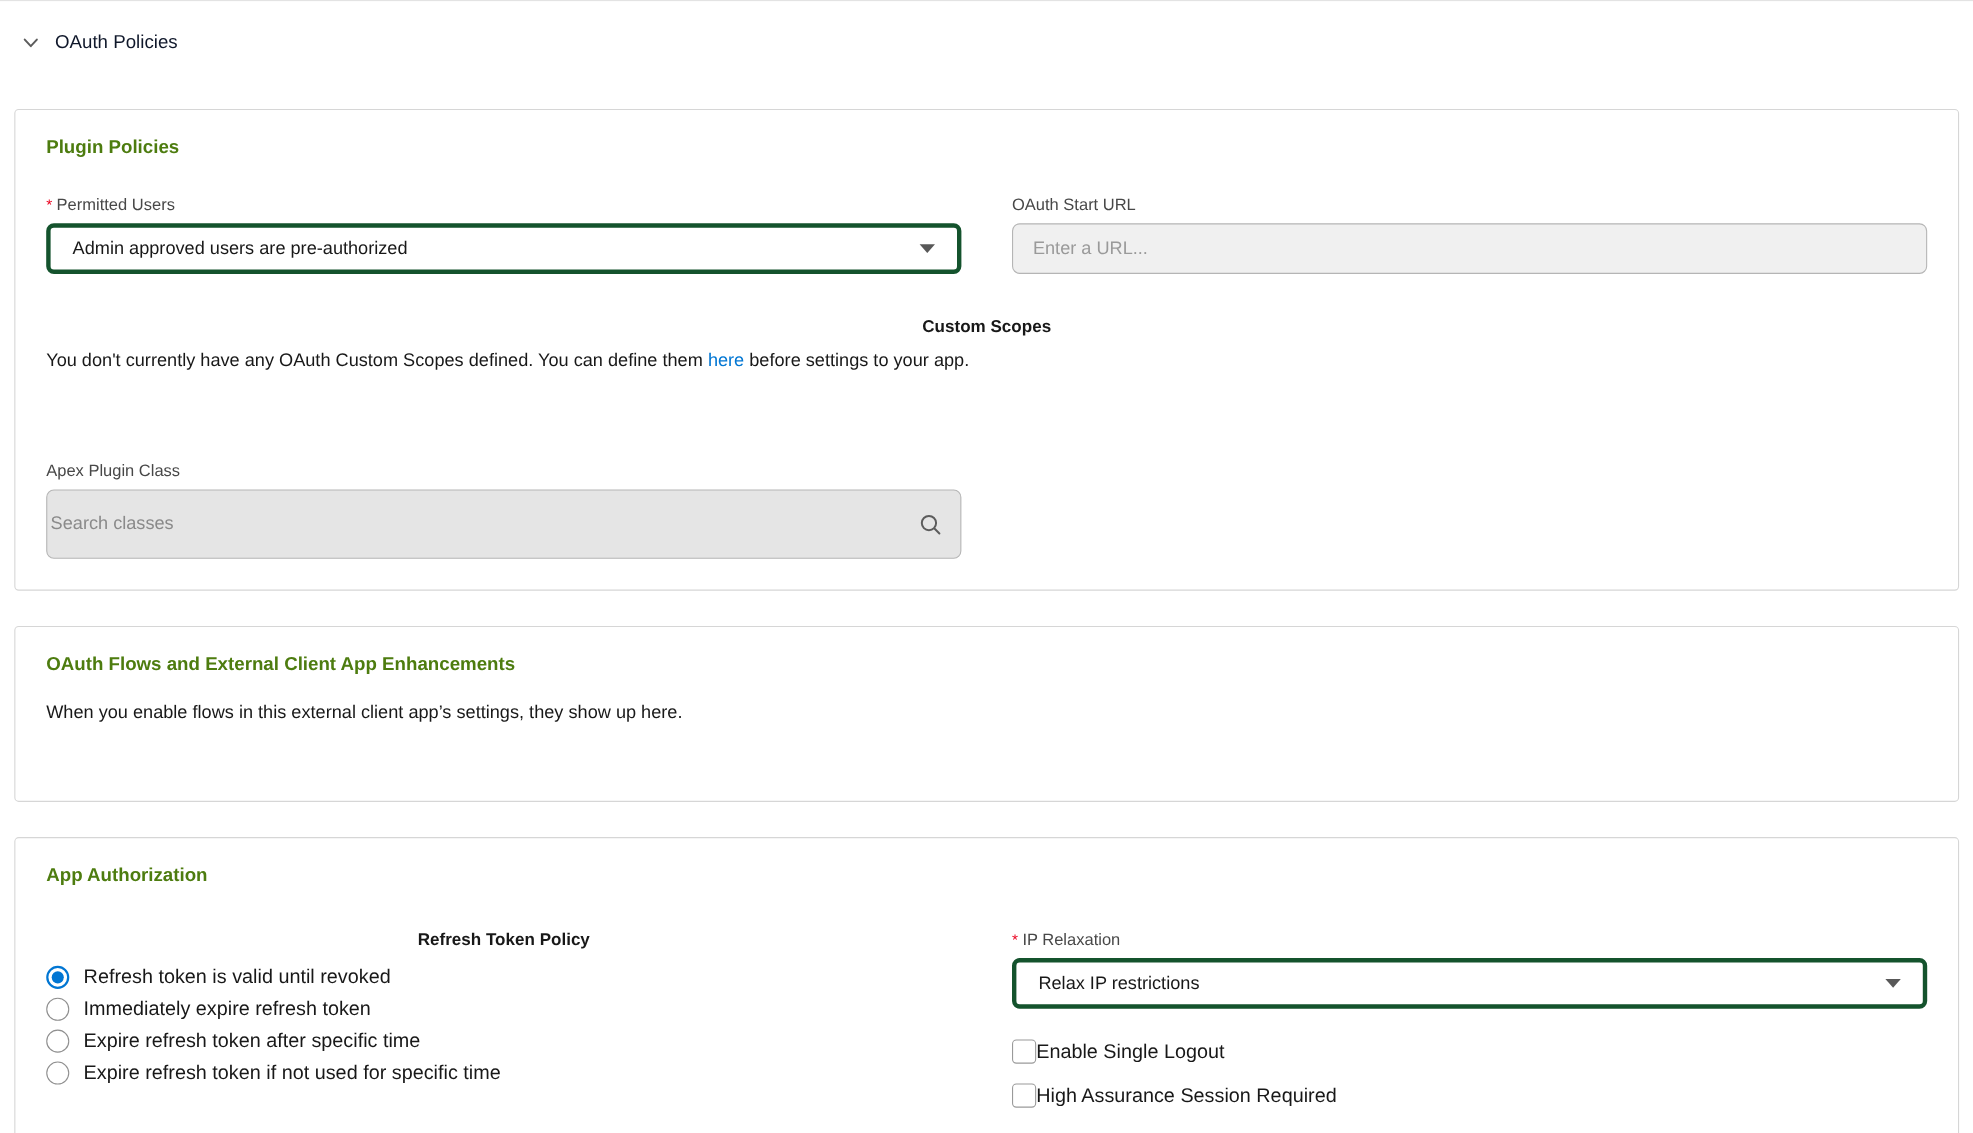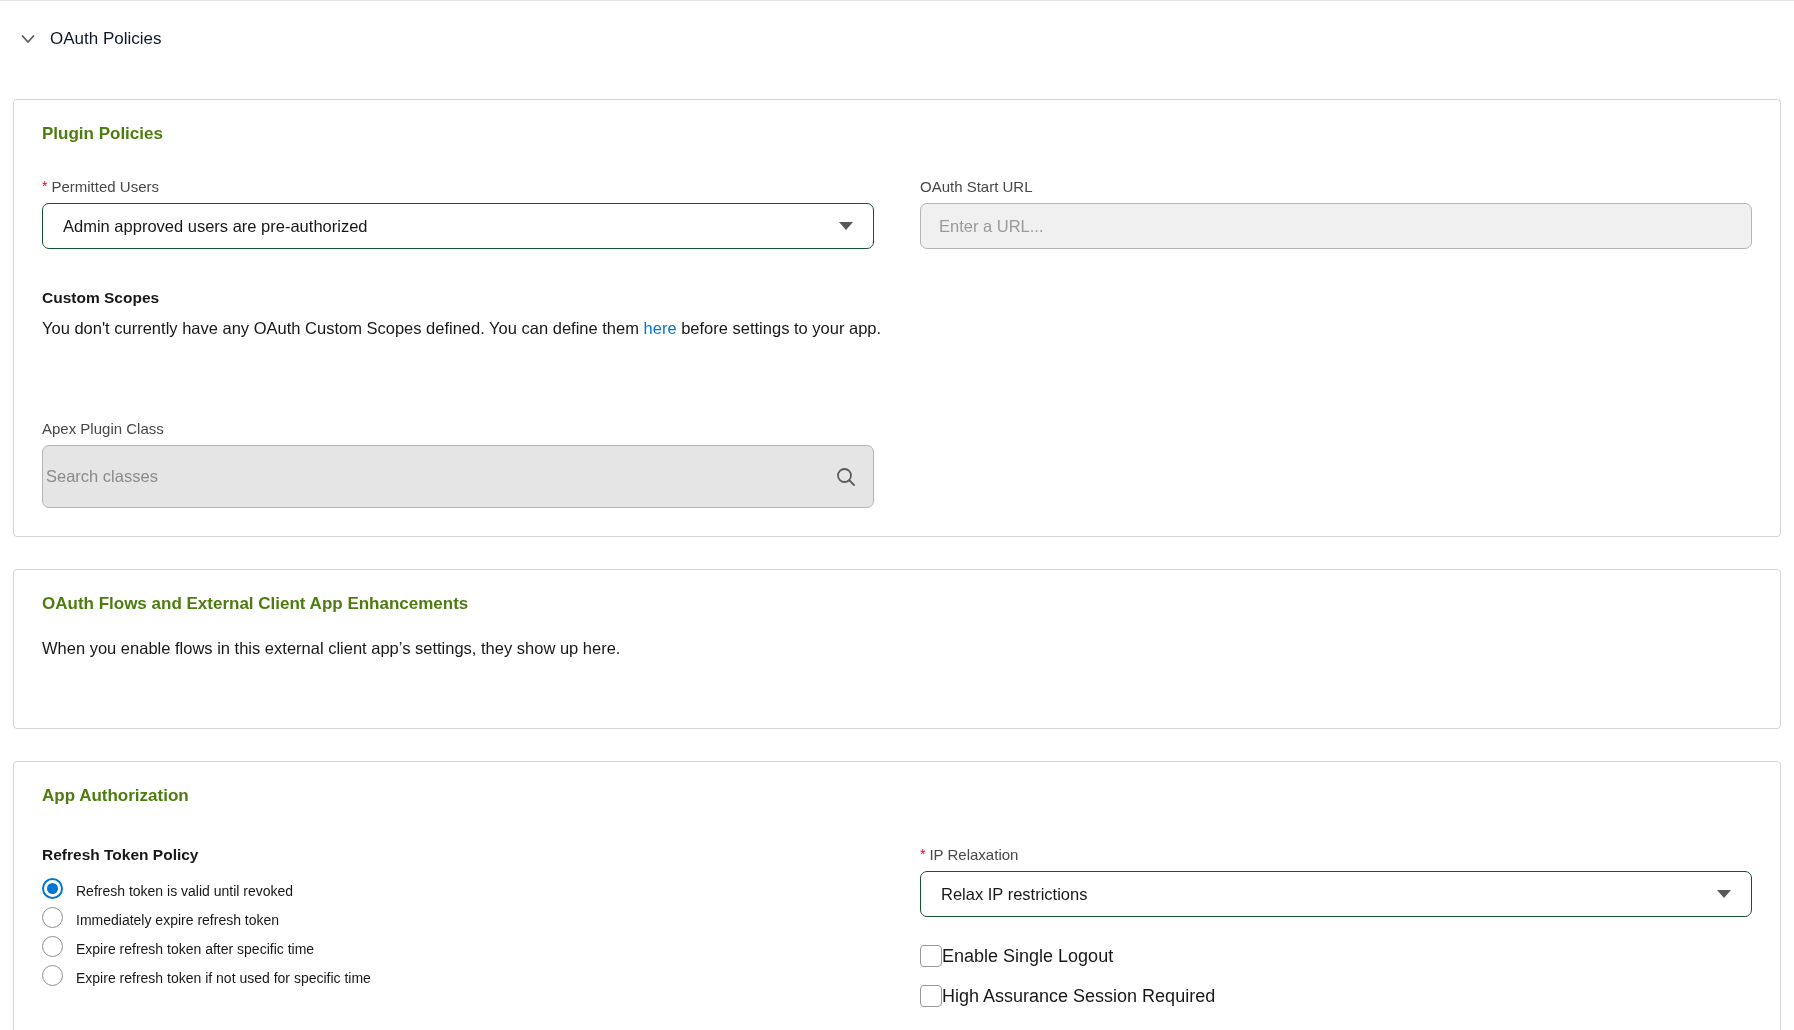--- a/index.html
+++ b/index.html
@@ -28,60 +28,60 @@
   .card-heading { font-size:17px; font-weight:bold; color:#4d7c0f; }
 
   .grid2 { display:grid; grid-template-columns:1fr 1fr; column-gap:46px; }
   .card-1 .grid2 { margin-top:34px; }
   .card-3 .grid2 { margin-top:40px; }
 
   .label { font-size:15px; color:#484848; margin-bottom:8px; display:flex; align-items:flex-start; }
   .req { color:#ea001e; margin-right:4px; font-size:14px; line-height:17px; }
 
   .select {
-    height:46px; border:1px solid #14532d; border-radius:7px; background:#fff;
+    height:46px; border:4px solid #14532d; border-radius:7px; background:#fff;
     display:flex; align-items:center; justify-content:space-between;
     padding:0 20px; cursor:pointer; font-size:16.5px; color:#181818;
   }
   .caret {
     width:0; height:0;
     border-left:7px solid transparent; border-right:7px solid transparent;
     border-top:8px solid #585858;
   }
 
   .text-input {
     width:100%; height:46px; border:1px solid #b5b5b5; border-radius:7px;
     padding:0 18px; font-size:16.5px; font-family:"Liberation Sans", sans-serif;
     color:#000000; background:#fff; outline:none;
   }
   .text-input::placeholder { color:#8a8a8a; }
   .text-input.is-disabled { background:#f0f0f0; }
   .text-input.is-disabled::placeholder { color:#9a9a9a; }
   .timeout-input::placeholder { color:#6b6b6b; }
 
-  .subheading { font-size:15.5px; font-weight:bold; color:#181818; }
+  .subheading { font-size:15.5px; font-weight:bold; color:#181818;text-align:center; }
   .cs-heading { margin-top:40px; }
   .body-text { font-size:16.5px; color:#181818; margin:9px 0 0 0; line-height:24px; }
   .link { color:#0176d3; text-decoration:none; cursor:pointer; }
 
   .apex-label { margin-top:46px; }
   .search-box {
     height:63px; border:1px solid #b5b5b5; border-radius:7px; background:#e5e5e5;
     display:flex; align-items:center; padding:0 16px 0 1px;
   }
   .search-box input {
     border:none; outline:none; flex:1; font-size:16.5px;
     font-family:"Liberation Sans", sans-serif; color:#181818; background:transparent;
   }
   .search-box input::placeholder { color:#8a8a8a; }
 
   .flows-text { margin-top:22px; }
 
   .radio-group { margin-top:10px; }
-  .radio-row { display:flex; align-items:flex-end; gap:13px; padding:4px 0; font-size:14px; cursor:pointer; }
+  .radio-row { display:flex; align-items:flex-end; gap:13px; padding:4px 0; font-size:18px; cursor:pointer; }
   .radio {
     width:21px; height:21px; border-radius:50%; border:1.5px solid #8f8f8f;
     background:#fff; flex:0 0 21px;
   }
   .radio.checked { border:2px solid #0176d3; }
   .radio.checked::after {
     content:""; display:block; width:11px; height:11px; border-radius:50%;
     background:#0176d3; margin:3px auto;
   }
 

